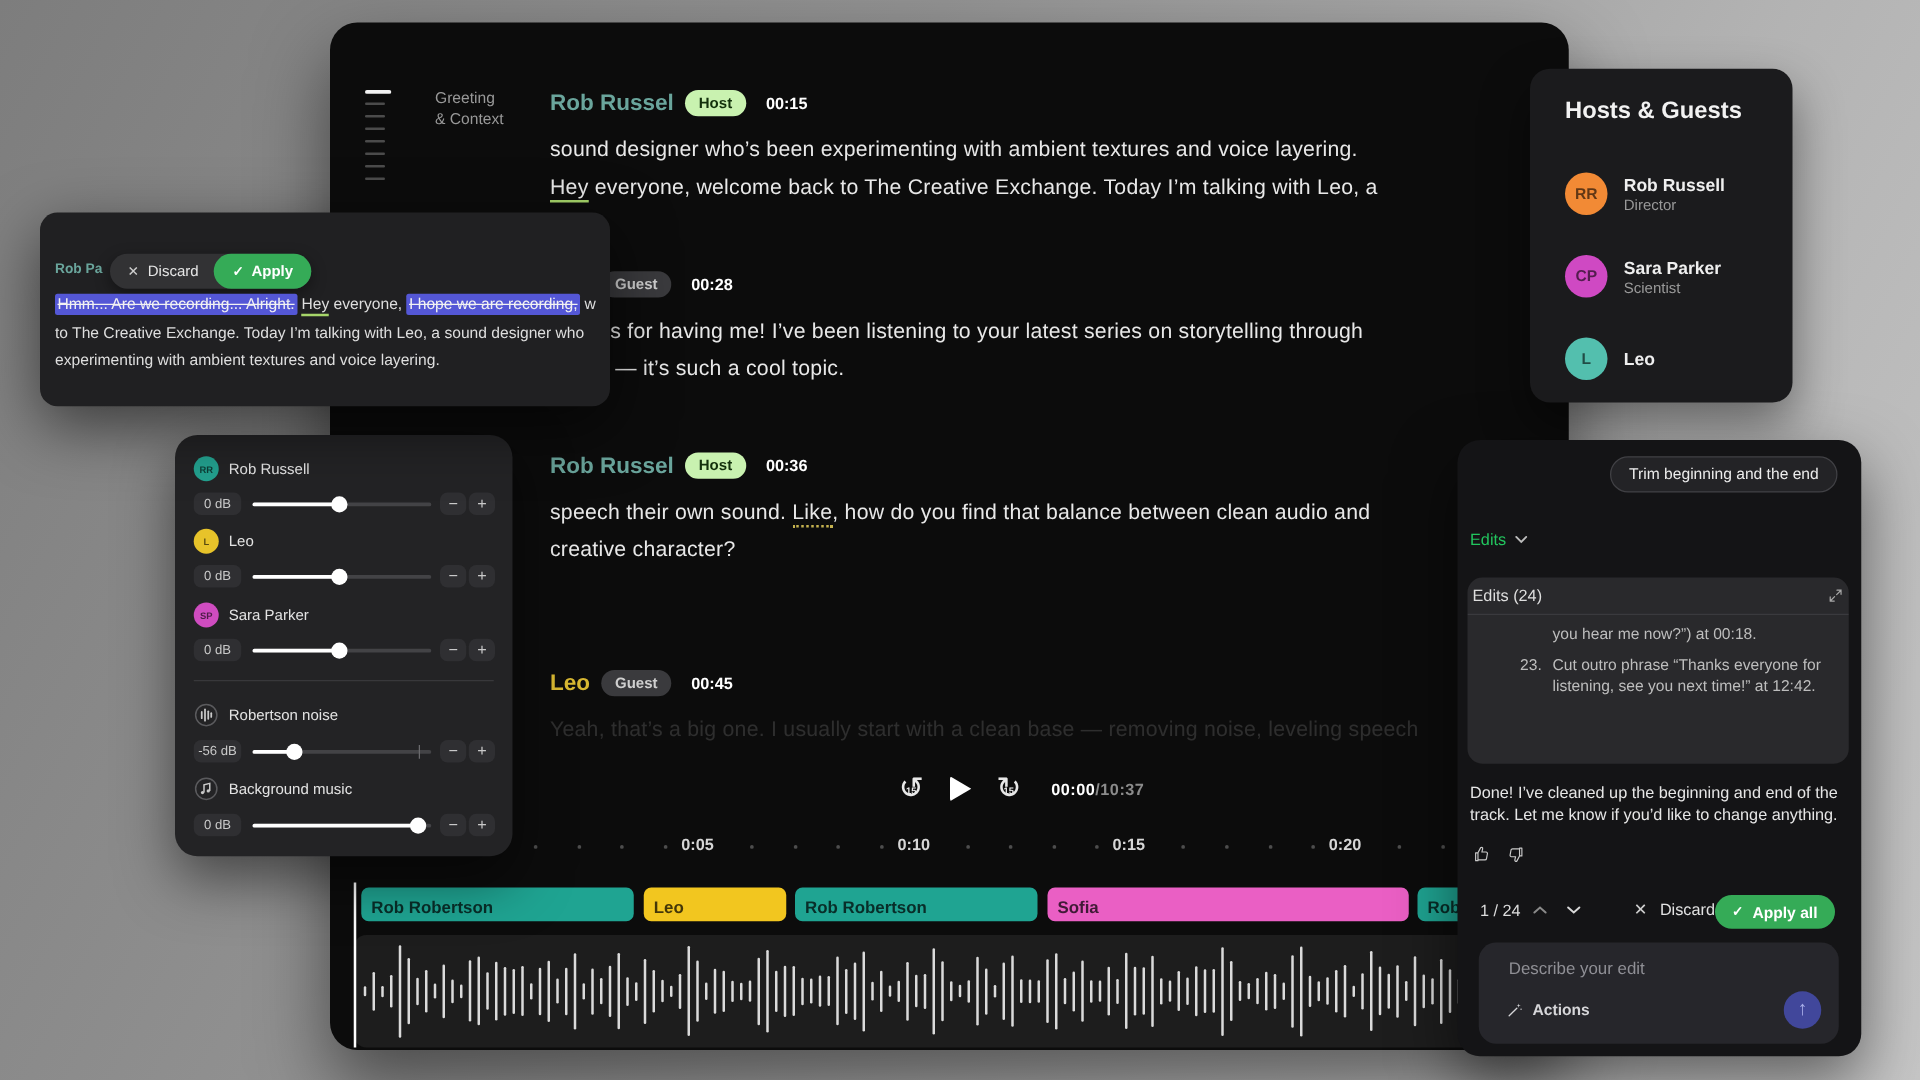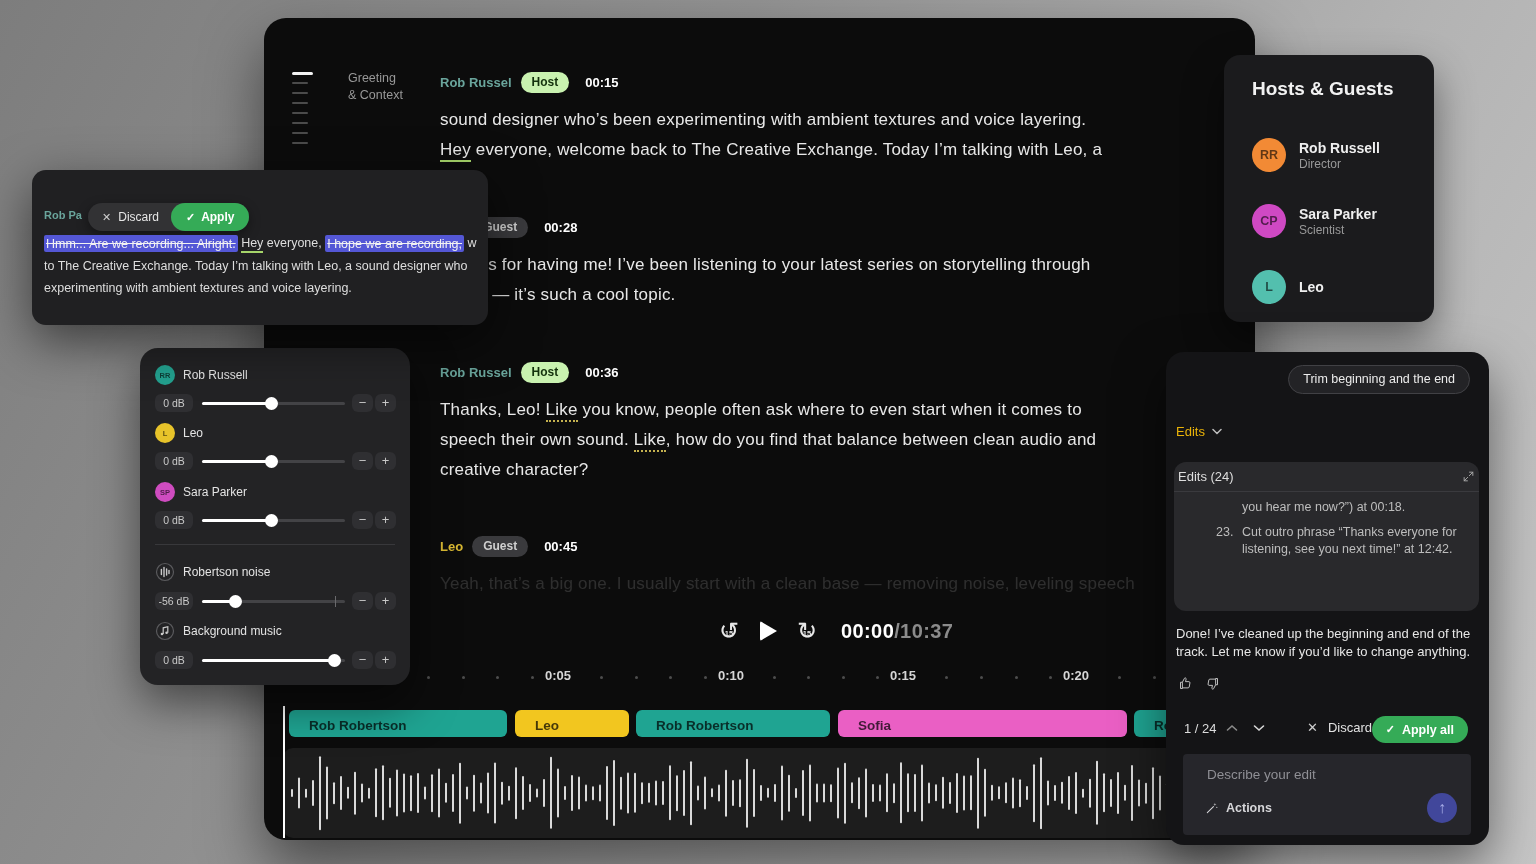--- a/index.html
+++ b/index.html
@@ -9,46 +9,46 @@
 
   
   .main-window{position:absolute;left:264px;top:18px;width:991px;height:822px;
     background:#0c0c0c;border-radius:22px;box-shadow:0 28px 60px rgba(0,0,0,.5);}
   .mini-line{position:absolute;left:28px;height:2px;width:16px;background:#4b4b4b;border-radius:2px;}
   .mini-line.active{width:21px;height:3px;background:#f2f2f2;}
   .section-label{position:absolute;left:84px;top:52px;font-size:12.5px;line-height:17px;color:#989898;}
 
   .t-block{position:absolute;left:176px;width:715px;}
   .t-head{display:flex;align-items:center;gap:9px;height:24px;}
-  .t-speaker{font-size:13px;font-weight:bold;}
+  .t-speaker{font-size:18px;font-weight:bold;}
   .t-badge{font-size:12px;font-weight:bold;border-radius:999px;padding:3.5px 11px;}
   .t-badge.host{background:#c9f2b0;color:#13310c;}
   .t-badge.guest{background:#3a3a3d;color:#cfcfcf;}
   .t-time{font-size:13px;font-weight:bold;color:#fff;margin-left:7px;}
   .t-line{font-size:17px;line-height:30px;color:#e8e8e8;letter-spacing:.2px;white-space:nowrap;overflow:hidden;}
   .t-lines{margin-top:11px;}
   .u-green{border-bottom:2.5px solid #a6d56a;padding-bottom:1px;}
   .u-dotted{border-bottom:2px dotted #c4b14f;padding-bottom:1px;}
   .faded{color:rgba(226,226,226,.16);}
 
   
   .pb-row{position:absolute;left:452px;top:597px;display:flex;align-items:center;gap:15px;height:32px;}
   .skip-btn{position:relative;width:26px;height:26px;color:#e8e8e8;cursor:pointer;}
   .skip-glyph{font-size:24px;line-height:26px;display:block;text-align:center;}
   .skip-num{position:absolute;left:50%;top:56%;transform:translate(-50%,-50%);font-size:7.5px;font-weight:bold;}
   .play-btn{width:22px;height:24px;display:flex;align-items:center;justify-content:center;}
   .play-tri{width:0;height:0;border-left:17px solid #fff;border-top:10px solid transparent;border-bottom:10px solid transparent;border-radius:2px;}
-  .pb-time{font-size:20px;font-weight:bold;color:#fff;letter-spacing:.4px;margin-left:6px;}
+  .pb-time{font-size:13px;font-weight:bold;color:#fff;letter-spacing:.4px;margin-left:6px;}
   .pb-time .tot{color:#8b8b8b;}
 
   
   .r-label{position:absolute;top:650px;transform:translateX(-50%);font-size:13px;font-weight:bold;color:#d6d6d6;}
   .rdot{position:absolute;width:3px;height:3px;border-radius:50%;background:#4d4d4d;top:658px;}
   .seg{position:absolute;top:692px;height:27px;border-radius:6px;font-size:13.5px;font-weight:bold;
-    color:rgba(0,0,0,.72);line-height:31px;padding-left:20px;box-sizing:border-box;white-space:nowrap;overflow:hidden;}
+    color:rgba(0,0,0,.72);line-height:31px;padding-left:8px;box-sizing:border-box;white-space:nowrap;overflow:hidden;}
   .waveform{position:absolute;left:19px;top:730px;width:963px;height:90px;background:#1d1d1d;border-radius:10px;overflow:hidden;}
   .wbar{position:absolute;top:50%;transform:translateY(-50%);width:2px;background:#dadada;border-radius:1px;}
   .playhead{position:absolute;left:19px;top:688px;width:2px;height:132px;background:#fff;z-index:3;}
 
   
   .hosts-panel{position:absolute;left:1224px;top:55px;width:210px;height:267px;background:#1b1b1d;
     border-radius:16px;box-shadow:0 18px 40px rgba(0,0,0,.45);z-index:4;}
   .hosts-title{position:absolute;left:28px;top:23px;font-size:19px;font-weight:bold;color:#f2f2f2;}
   .person{position:absolute;left:28px;display:flex;align-items:center;gap:13px;}
   .avatar{width:34px;height:34px;border-radius:50%;display:flex;align-items:center;justify-content:center;
@@ -87,38 +87,38 @@
   .popup-text .pline{white-space:nowrap;overflow:hidden;}
   .removed{color:#f2f2f2;text-decoration:line-through;padding:1.5px 2px;border-radius:2px;}
   .glyph-x{font-size:11px;color:#cfcfcf;}
   .glyph-check{font-size:11px;color:#fff;}
 
   
   .right-panel{position:absolute;left:1166px;top:352px;width:323px;height:493px;background:#141416;
     border-radius:18px;box-shadow:0 20px 50px rgba(0,0,0,.5);z-index:6;}
   .chip{position:absolute;right:19px;top:13px;height:27px;background:#232326;border:1px solid #414145;
     border-radius:15px;font-size:12.5px;color:#ececec;line-height:27px;padding:0 14px;}
-  .edits-dd{position:absolute;left:10px;top:72px;display:flex;align-items:center;gap:7px;font-size:13px;color:#eab308;}
+  .edits-dd{position:absolute;left:10px;top:72px;display:flex;align-items:center;gap:7px;font-size:13px;color:#22c55e;}
   .edits-card{position:absolute;left:8px;top:110px;width:305px;height:149px;background:#29292c;border-radius:12px;overflow:hidden;}
   .ec-head{height:29px;border-bottom:1px solid #3a3a3e;display:flex;align-items:center;justify-content:space-between;padding:0 4px;}
   .ec-title{font-size:13px;color:#dedede;}
   .ec-list{padding:7px 14px 0 14px;font-size:12.5px;line-height:17.5px;color:#bdbdbd;}
   .ec-item{margin-bottom:7px;padding-left:26px;text-indent:-26px;margin-left:28px;}
   .ec-item.cont{text-indent:0;}
   .ec-num{display:inline-block;width:26px;text-indent:0;}
   .ec-clip{position:absolute;right:52px;top:33px;width:60px;height:3px;overflow:hidden;color:#6f6f72;font-size:12.5px;line-height:14px;}
   .ai-message{position:absolute;left:10px;top:273px;width:300px;font-size:13px;line-height:18px;color:#e6e6e6;}
   .thumbs{position:absolute;left:12px;top:324px;display:flex;gap:12px;}
   .pag-row{position:absolute;left:0;right:0;top:364px;height:27px;}
   .pag-count{position:absolute;left:18px;top:5px;font-size:13px;color:#dcdcdc;}
   .pag-chev{position:absolute;top:8px;}
   .discard-all{position:absolute;left:141px;top:4px;display:flex;align-items:center;gap:10px;font-size:13px;color:#e2e2e2;}
   .apply-all{position:absolute;right:21px;top:0;height:27px;border-radius:14px;display:flex;align-items:center;
     gap:7px;padding:0 14px;font-size:12.5px;font-weight:bold;color:#fff;}
-  .input-card{position:absolute;left:17px;top:402px;width:288px;height:81px;background:#26262b;border-radius:4px;}
+  .input-card{position:absolute;left:17px;top:402px;width:288px;height:81px;background:#26262b;border-radius:14px;}
   .describe-input{position:absolute;left:22px;top:12px;width:200px;background:transparent;border:none;outline:none;
     font-size:13.5px;color:#e8e8e8;font-family:"Liberation Sans",sans-serif;}
   .describe-input::placeholder{color:#8f8f95;}
   .actions-btn{position:absolute;left:22px;top:47px;display:flex;align-items:center;gap:7px;
     font-size:12.5px;font-weight:bold;color:#d6d6d9;}
   .send-btn{position:absolute;right:14px;bottom:12px;width:30px;height:30px;border-radius:50%;
     display:flex;align-items:center;justify-content:center;font-size:16px;font-weight:bold;color:#a7ade8;}
 </style>
 </head>
 <body>
@@ -166,21 +166,20 @@
       </div>
     </div>
 
     <div class="t-block" style="top:342px">
       <div class="t-head">
         <span class="t-speaker" style="color: rgb(106, 165, 156);">Rob Russel</span>
         <span class="t-badge host">Host</span>
         <span class="t-time">00:36</span>
       </div>
       <div class="t-lines">
-        <div class="t-line"><span>Thanks, Leo! </span><span class="u-dotted">Like</span><span> you know, people often ask where to even start when it comes to</span></div>
         <div class="t-line"><span>speech their own sound. </span><span class="u-dotted">Like</span><span>, how do you find that balance between clean audio and</span></div>
         <div class="t-line">creative character?</div>
       </div>
     </div>
 
     <div class="t-block" style="top:516px">
       <div class="t-head">
         <span class="t-speaker" style="color: rgb(216, 184, 50);">Leo</span>
         <span class="t-badge guest">Guest</span>
         <span class="t-time">00:45</span>

